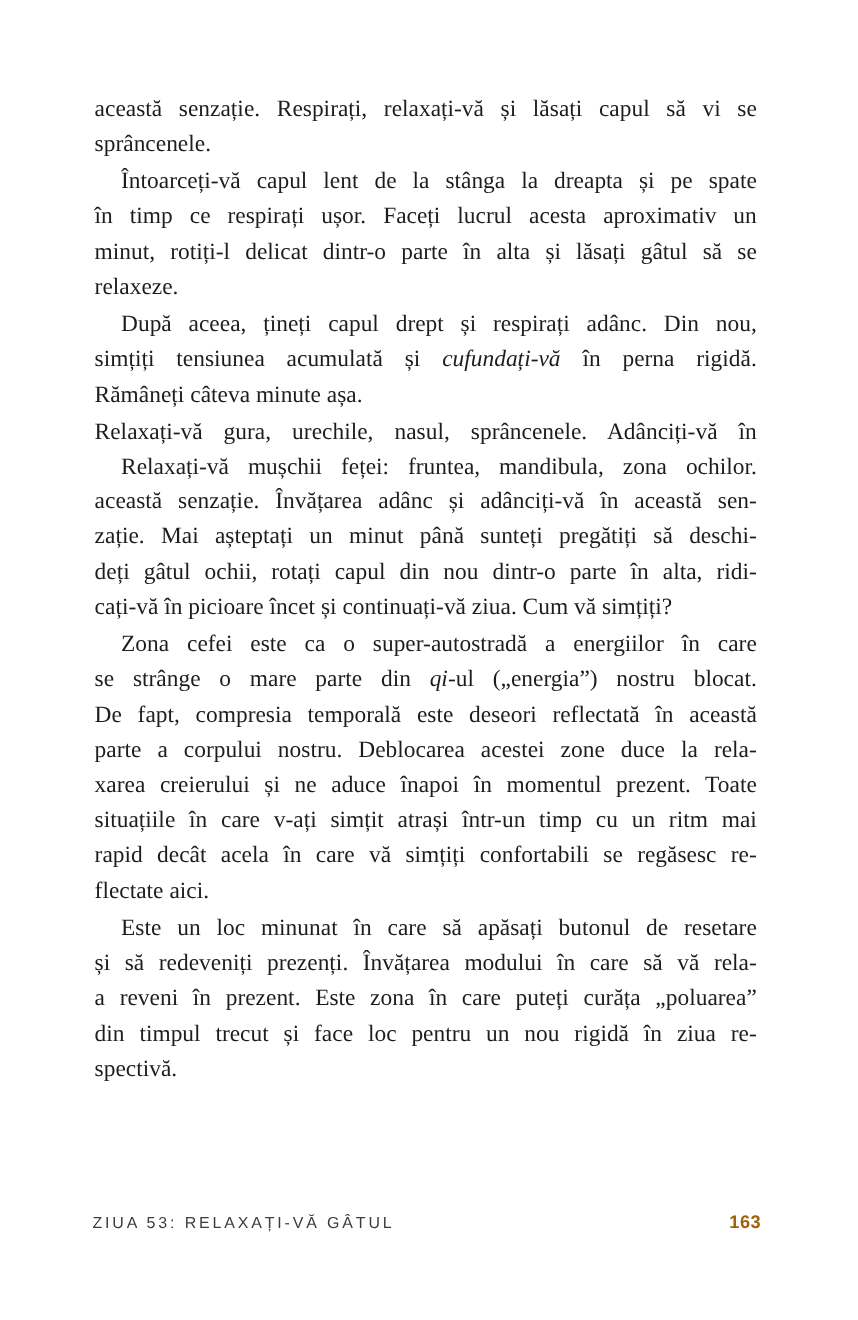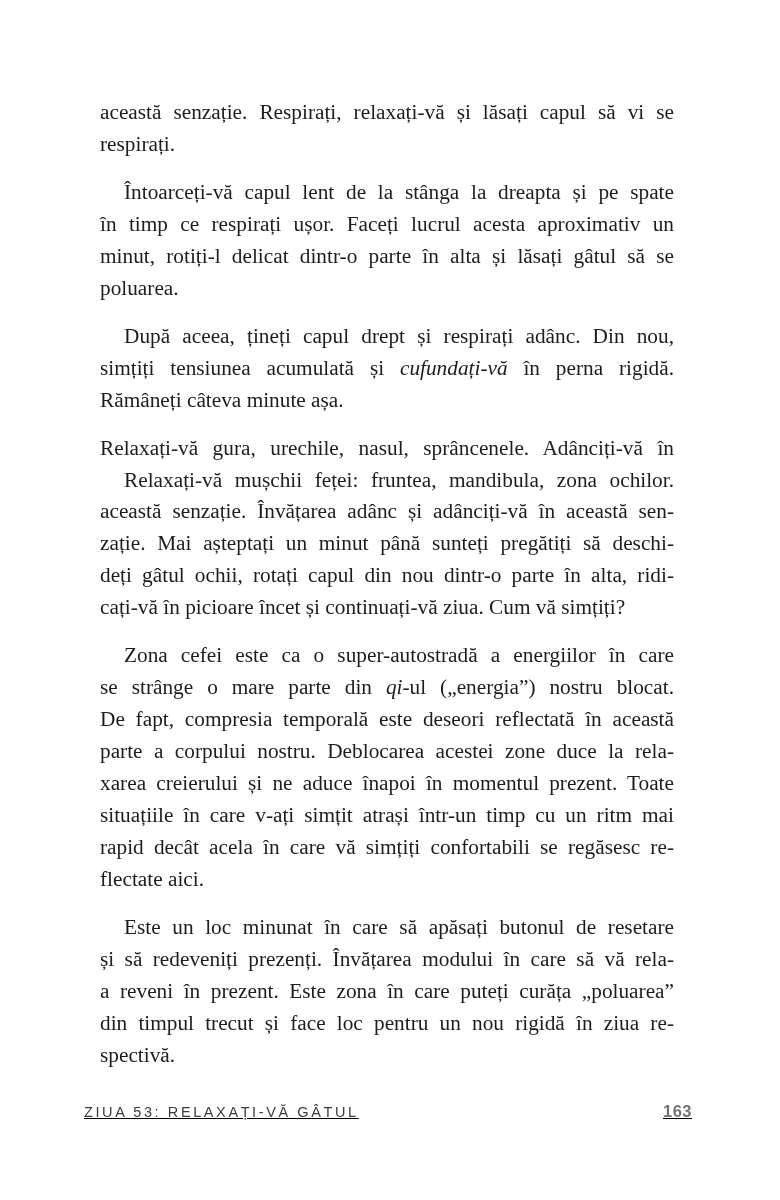--- a/index.html
+++ b/index.html
@@ -17,21 +17,21 @@
   }
   .body-text {
     position: absolute;
     left: 84px;
     top: 81px;
     width: 606px;
     color: #1d1d1b;
     font-size: 21.3px;
     line-height: 31.96px;
   }
-  .paragraph { margin: 16px; }
+  .paragraph { margin: 2px; }
   .line {
     text-align: justify;
     text-align-last: justify;
     white-space: normal;
   }
   .line.para-last {
     text-align-last: left;
   }
   .line.first-indent {
     text-indent: 24px;
@@ -41,49 +41,48 @@
   }
   .footer {
     position: absolute;
     left: 84px;
     right: 88px;
     top: 1102px;
     display: flex;
     justify-content: space-between;
     align-items: baseline;
     font-family: "Liberation Sans", "DejaVu Sans", sans-serif;
-    text-decoration: underline;
   }
   .running-title {
     font-size: 14.5px;
     letter-spacing: 2.6px;
     color: #3c3c3a;
     text-transform: uppercase;
   }
   .page-number {
     font-size: 16.5px;
     font-weight: bold;
-    color: #737373;
+    color: #a16207;
     letter-spacing: 0.5px;
   }
 </style>
 </head>
 <body>
 
 <div class="page">
   <div class="body-text">
       <div class="paragraph">
         <div class="line"><span>această senzație. Respirați, relaxați-vă și lăsați capul să vi se</span></div>
-        <div class="line para-last"><span>respirați.</span></div>
+        <div class="line para-last"><span>sprâncenele.</span></div>
       </div>
       <div class="paragraph">
         <div class="line first-indent"><span>Întoarceți-vă capul lent de la stânga la dreapta și pe spate</span></div>
         <div class="line"><span>în timp ce respirați ușor. Faceți lucrul acesta aproximativ un</span></div>
         <div class="line"><span>minut, rotiți-l delicat dintr-o parte în alta și lăsați gâtul să se</span></div>
-        <div class="line para-last"><span>poluarea.</span></div>
+        <div class="line para-last"><span>relaxeze.</span></div>
       </div>
       <div class="paragraph">
         <div class="line first-indent"><span>După aceea, țineți capul drept și respirați adânc. Din nou,</span></div>
         <div class="line"><span>simțiți tensiunea acumulată și </span><em>cufundați-vă</em><span> în perna rigidă.</span></div>
         <div class="line para-last"><span>Rămâneți câteva minute așa.</span></div>
       </div>
       <div class="paragraph">
         <div class="line"><span>Relaxați-vă gura, urechile, nasul, sprâncenele. Adânciți-vă în</span></div>
         <div class="line first-indent"><span>Relaxați-vă mușchii feței: fruntea, mandibula, zona ochilor.</span></div>
         <div class="line"><span>această senzație. Învățarea adânc și adânciți-vă în această sen-</span></div>

